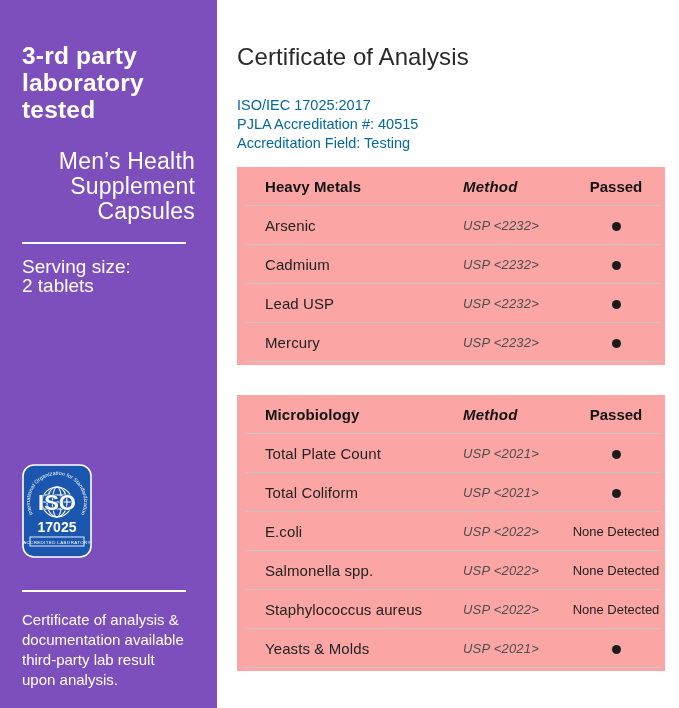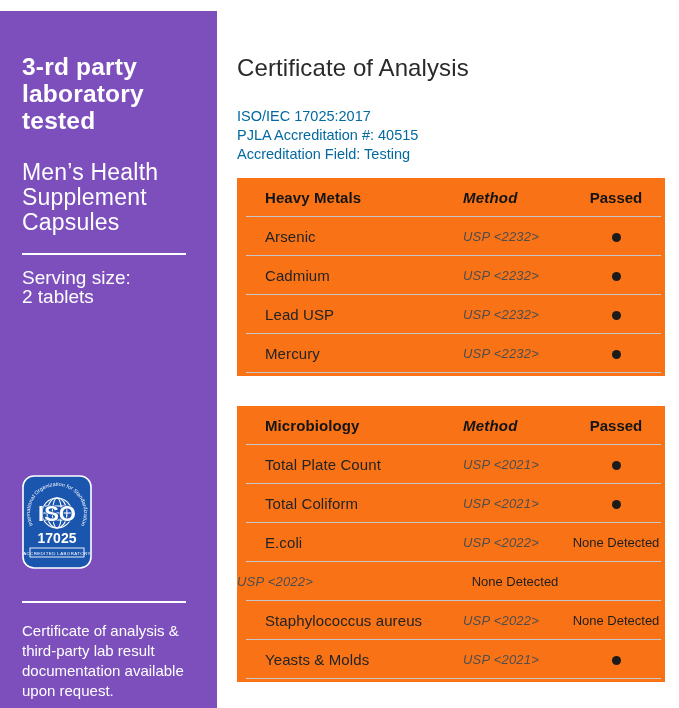--- a/index.html
+++ b/index.html
@@ -1,37 +1,37 @@
 <!DOCTYPE html>
 <html><head>
 <meta charset="utf-8">
 <style>
   html,body{margin:0;padding:0;}
   body{width:679px;height:708px;position:relative;background:#ffffff;
        font-family:"Liberation Sans",sans-serif;overflow:hidden;}
-  .page{position:absolute;inset:0;margin-top:11px;}
+  .page{position:absolute;inset:0;}
 
   
   .sidebar{position:absolute;left:0;top:0;width:217px;height:708px;background:#7C4FBC;color:#fff;}
   .headline{margin:42px 22px 0 22px;font-size:24.5px;line-height:27px;font-weight:700;letter-spacing:.2px;}
-  .product{margin:26px 22px 0 22px;font-size:23px;line-height:25px;font-weight:400;letter-spacing:.2px;}
+  .product{margin:26px 22px 0 22px;font-size:23px;line-height:25px;font-weight:400;letter-spacing:.2px;text-align:right;}
   .divider{margin:18px 0 0 22px;width:164px;height:2px;background:#fff;border:none;}
   .serving{margin:13px 22px 0 22px;font-size:19px;line-height:19px;font-weight:400;}
   .badge-wrap{position:absolute;left:22px;top:464px;width:70px;height:94px;}
   .divider2{position:absolute;left:22px;top:590px;width:164px;height:2px;background:#fff;}
   .note{position:absolute;left:22px;top:610px;width:180px;font-size:15px;line-height:20px;font-weight:400;}
 
   
   .content{position:absolute;left:217px;top:0;width:554px;height:708px;background:#fff;
            box-sizing:border-box;padding:0 14px 0 20px;color:#2a2a2a;}
   .title{margin:44px 0 0 0;font-size:24px;line-height:26px;font-weight:400;color:#2a2a2a;letter-spacing:.1px;}
   .meta{margin-top:26px;}
   .meta div{font-size:14.5px;line-height:19px;color:#0369a1;}
 
-  .coa-table{background:#f97316;width:428px;padding-bottom:3px;}
+  .coa-table{background:#fca5a5;width:428px;padding-bottom:3px;}
   .t1{margin-top:14px;}
   .t2{margin-top:30px;}
   .row{display:grid;grid-template-columns:226fr 104fr 98fr;align-items:center;height:38px;}
   .c1{padding-left:28px;font-size:15px;color:#232323;letter-spacing:.1px;}
   .c2{font-size:13px;color:#4d4d4d;letter-spacing:.2px;font-style:italic;}
   .c3{text-align:center;font-size:13px;color:#1e1e1e;}
   .hrow .c1,.hrow .c2,.hrow .c3{font-weight:700;font-size:15px;color:#141414;}
   .hrow .c3{font-size:15px;}
   .sep{height:1px;background:#C8C8C8;margin:0 4px 0 9px;}
   .dot{width:9px;height:9px;border-radius:50%;background:#1B1B1B;display:inline-block;vertical-align:middle;}
@@ -80,23 +80,23 @@
         <text x="35" y="68" text-anchor="middle" font-size="14" font-weight="bold" fill="#ffffff">17025</text>
         <rect x="8" y="73" width="54" height="9" fill="none" stroke="#ffffff" stroke-width="0.9"></rect>
         <text x="35" y="79.5" text-anchor="middle" font-size="4.4" letter-spacing="0.4" fill="#ffffff">ACCREDITED LABORATORY</text>
       </svg>
     </div>
 
     <div class="divider2"></div>
 
     <div class="note">
       <div>Certificate of analysis &amp;</div>
+      <div>documentation available</div>
       <div>third-party lab result</div>
-      <div>documentation available</div>
-      <div>upon request.</div>
+      <div>upon analysis.</div>
     </div>
   </aside>
 
   <main class="content">
     <h1 class="title">Certificate of Analysis</h1>
 
     <div class="meta">
       <div>ISO/IEC 17025:2017</div>
       <div>PJLA Accreditation #: 40515</div>
       <div>Accreditation Field: Testing</div>
@@ -162,20 +162,21 @@
   <div class="sep"></div>
 
   <div class="row">
     <div class="c1">E.coli</div>
     <div class="c2">USP &lt;2022&gt;</div>
     <div class="c3">None Detected</div>
   </div>
   <div class="sep"></div>
 
   <div class="row">
+    <div class="c1">Salmonella spp.</div>
     <div class="c2">USP &lt;2022&gt;</div>
     <div class="c3">None Detected</div>
   </div>
   <div class="sep"></div>
 
   <div class="row">
     <div class="c1">Staphylococcus aureus</div>
     <div class="c2">USP &lt;2022&gt;</div>
     <div class="c3">None Detected</div>
   </div>

